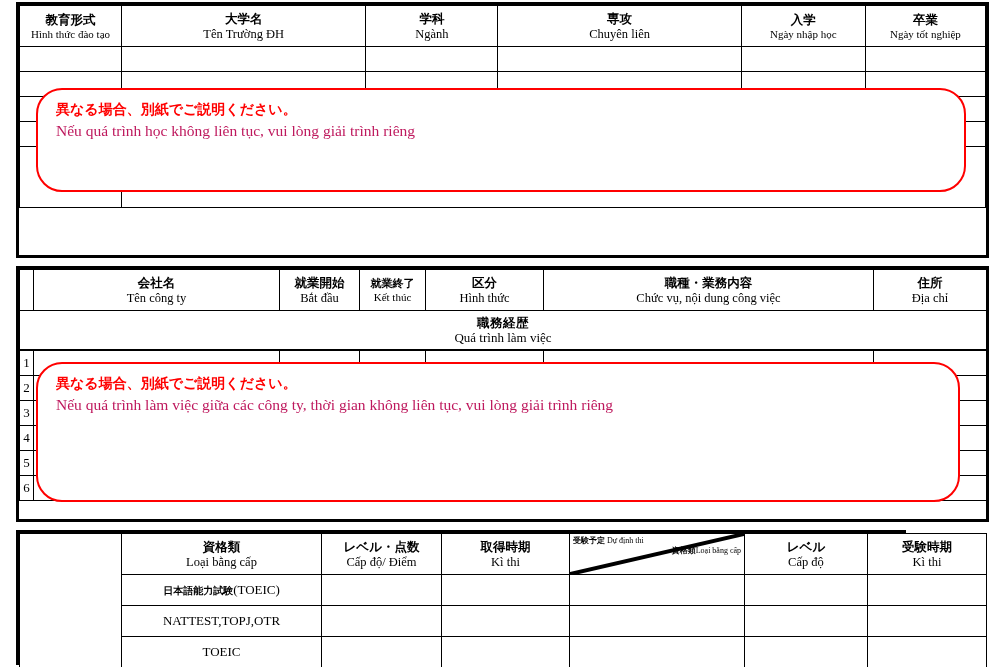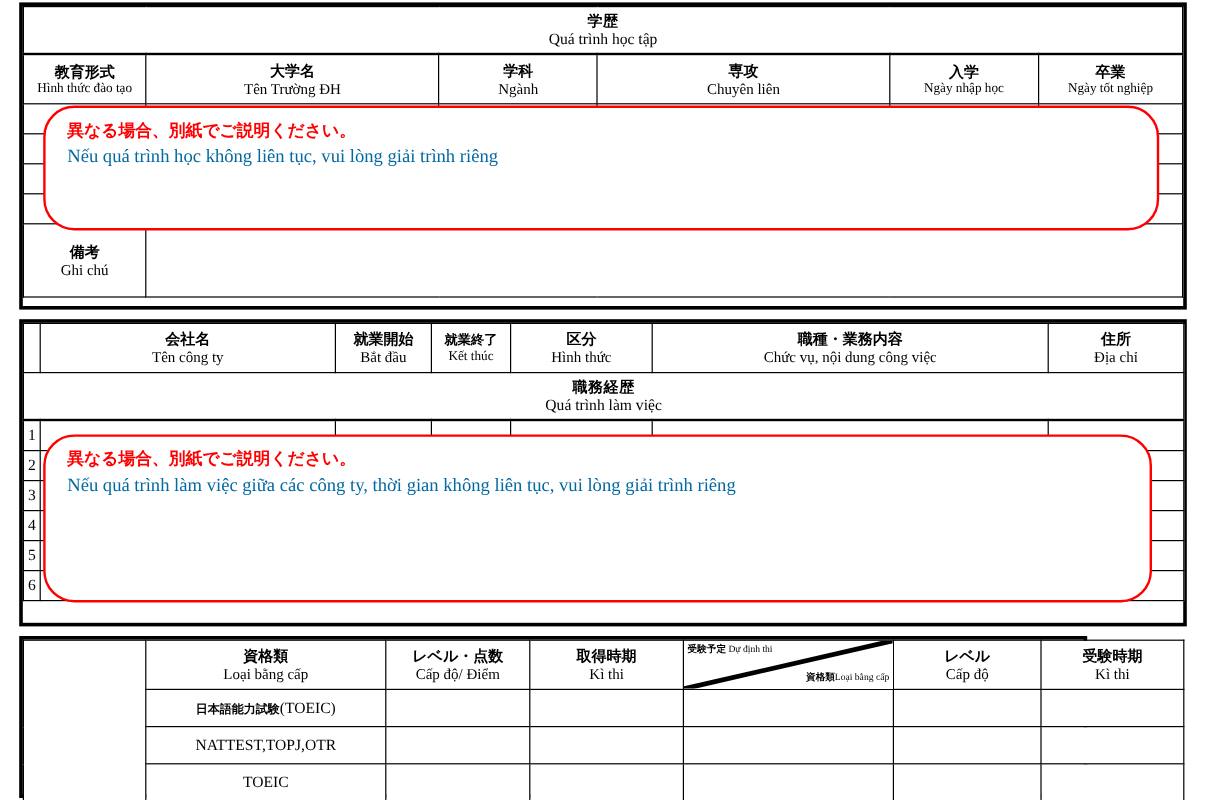--- a/index.html
+++ b/index.html
@@ -103,21 +103,21 @@
   }
   .callout .line-jp {
     color: #ff0000;
     font-family: "DejaVu Sans", "Liberation Sans", sans-serif;
     font-weight: bold;
     font-size: 14px;
     line-height: 21px;
     white-space: nowrap;
   }
   .callout .line-vi {
-    color: #0369a1;
+    color: #be185d;
     font-size: 15.5px;
     line-height: 21px;
     white-space: nowrap;
   }
 
   
   .q-blank {
     background: #d9d9d9;
   }
   .q-name {
@@ -157,21 +157,21 @@
     text-align: left;
   }
   .diag .tl .jp {
     font-family: "DejaVu Sans", "Liberation Sans", sans-serif;
     font-weight: bold;
     font-size: 8px;
   }
   .diag .br {
     position: absolute;
     right: 3px;
-    bottom: 4px;
+    bottom: 18px;
     font-size: 8px;
     line-height: 10px;
     white-space: nowrap;
     text-align: right;
   }
   .diag .br .jp {
     font-family: "DejaVu Sans", "Liberation Sans", sans-serif;
     font-weight: bold;
     font-size: 8px;
   }
@@ -185,26 +185,20 @@
     <table class="grid">
       <colgroup>
         <col style="width:102px">
           <col style="width:244px">
           <col style="width:132px">
         <col style="width:243px">
           <col style="width:124px">
           <col style="width:120px">
       </colgroup>
       <tbody>
-        <tr>
-          <td class="title-cell" colspan="6">
-            <div class="title-jp">学歴</div>
-            <div class="title-vi">Quá trình học tập</div>
-          </td>
-        </tr>
         <tr>
           <td class="hcell">
             <div class="h-jp">教育形式</div>
             <div class="h-vi sm">Hình thức đào tạo</div>
           </td>
           <td class="hcell">
             <div class="h-jp">大学名</div>
             <div class="h-vi">Tên Trường ĐH</div>
           </td>
           <td class="hcell">

